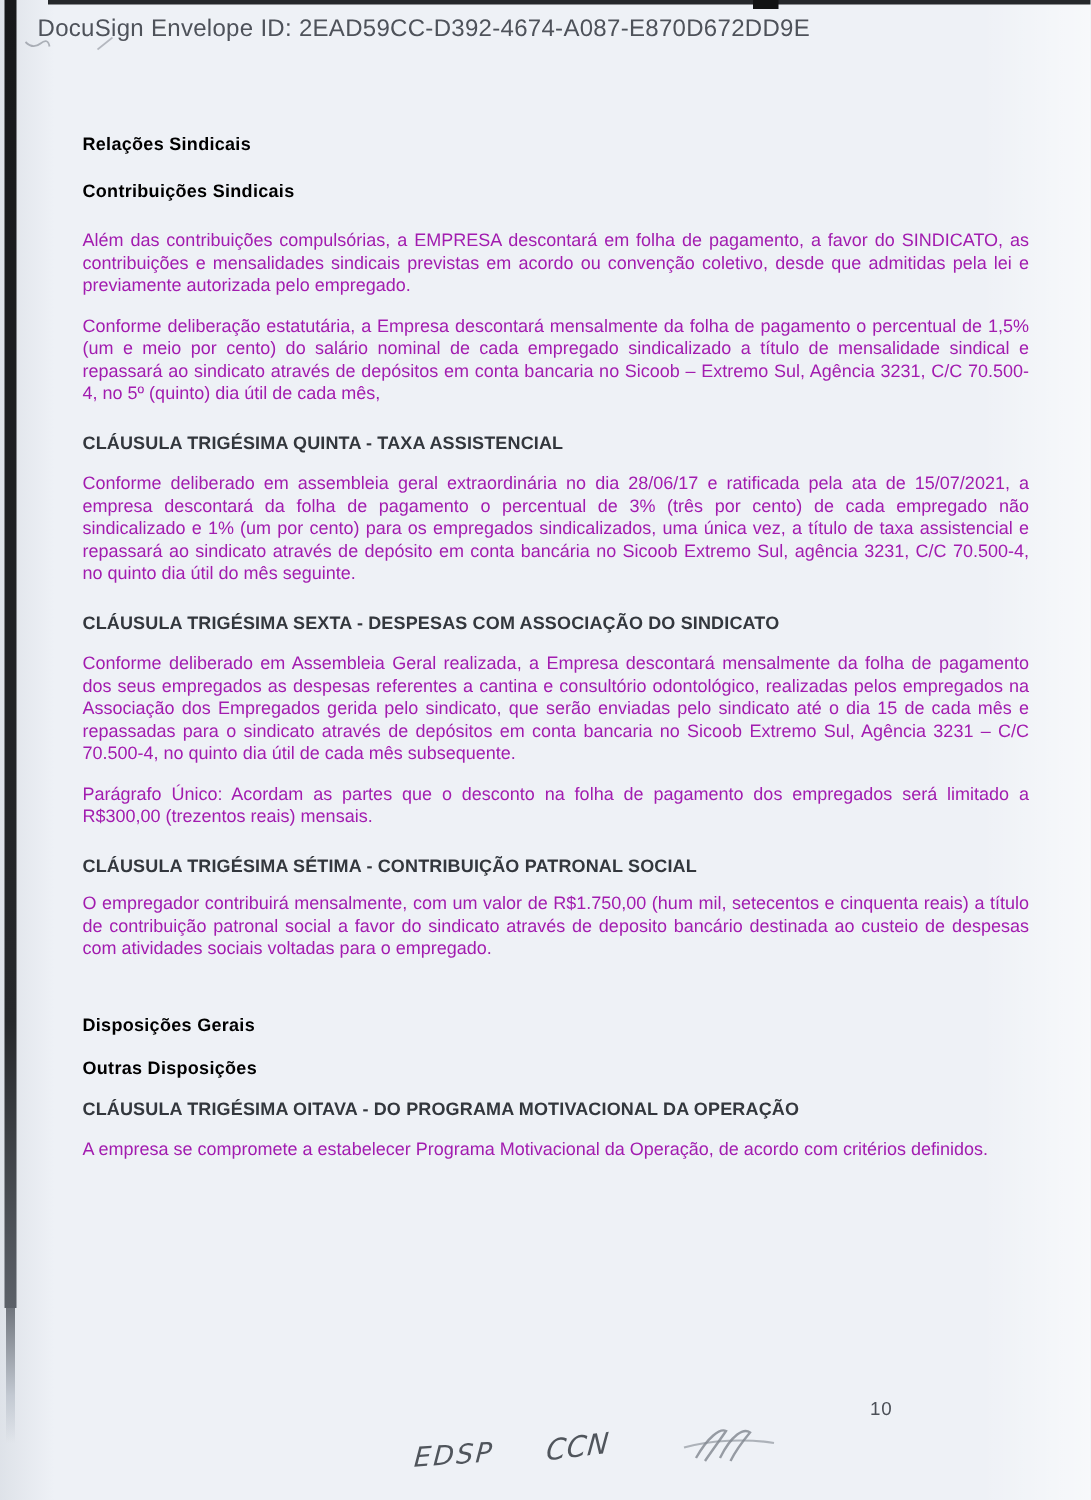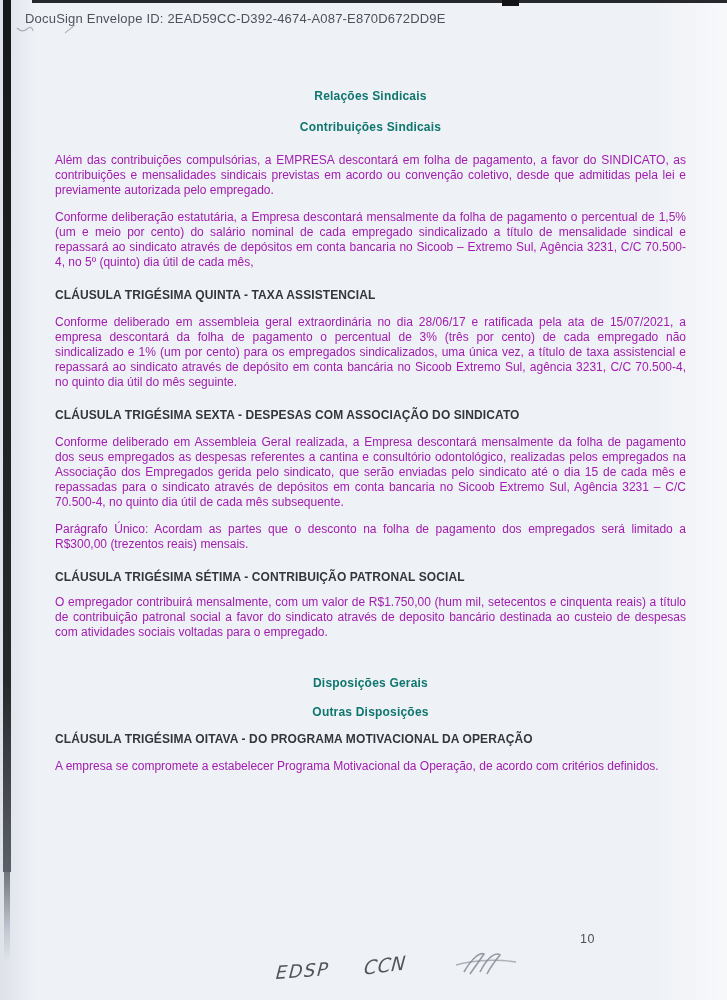--- a/index.html
+++ b/index.html
@@ -20,30 +20,30 @@
   .scan-left-band{
     position:absolute;top:0;left:3px;width:8px;height:872px;
     background:linear-gradient(to bottom,#17181a,#26282b 78%,#5c6169);
   }
   .scan-left-fade{
     position:absolute;top:872px;left:4px;width:6px;height:90px;
     background:linear-gradient(to bottom,#70757d,#c3c9d2 65%,rgba(238,241,246,0));
   }
   .docusign-id{
     position:absolute;top:11px;left:25px;
-    font-size:13px;color:#4e525a;letter-spacing:0.2px;white-space:nowrap;
+    font-size:16px;color:#4e525a;letter-spacing:0.2px;white-space:nowrap;
   }
   .pencil-mark{position:absolute;pointer-events:none;}
 
   .content{
     position:absolute;left:55px;top:0;width:631px;
     font-size:12px;line-height:15px;color:#3b3f46;
   }
   .c-title{
-    text-align:center;font-weight:bold;color:#0f766e;letter-spacing:0.2px;
+    font-weight:bold;color:#000000;letter-spacing:0.2px;
   }
   .clause-h{font-weight:bold;color:#33373d;letter-spacing:0.1px;}
   .para{text-align:justify;color:#a21caf;}
 
   .t-relacoes{margin-top:89px;}
   .t-contrib{margin-top:16px;}
   .h33{margin-top:15px;}
   .p33{margin-top:18px;}
   .h34{margin-top:15px;}
   .p34{margin-top:12px;}

